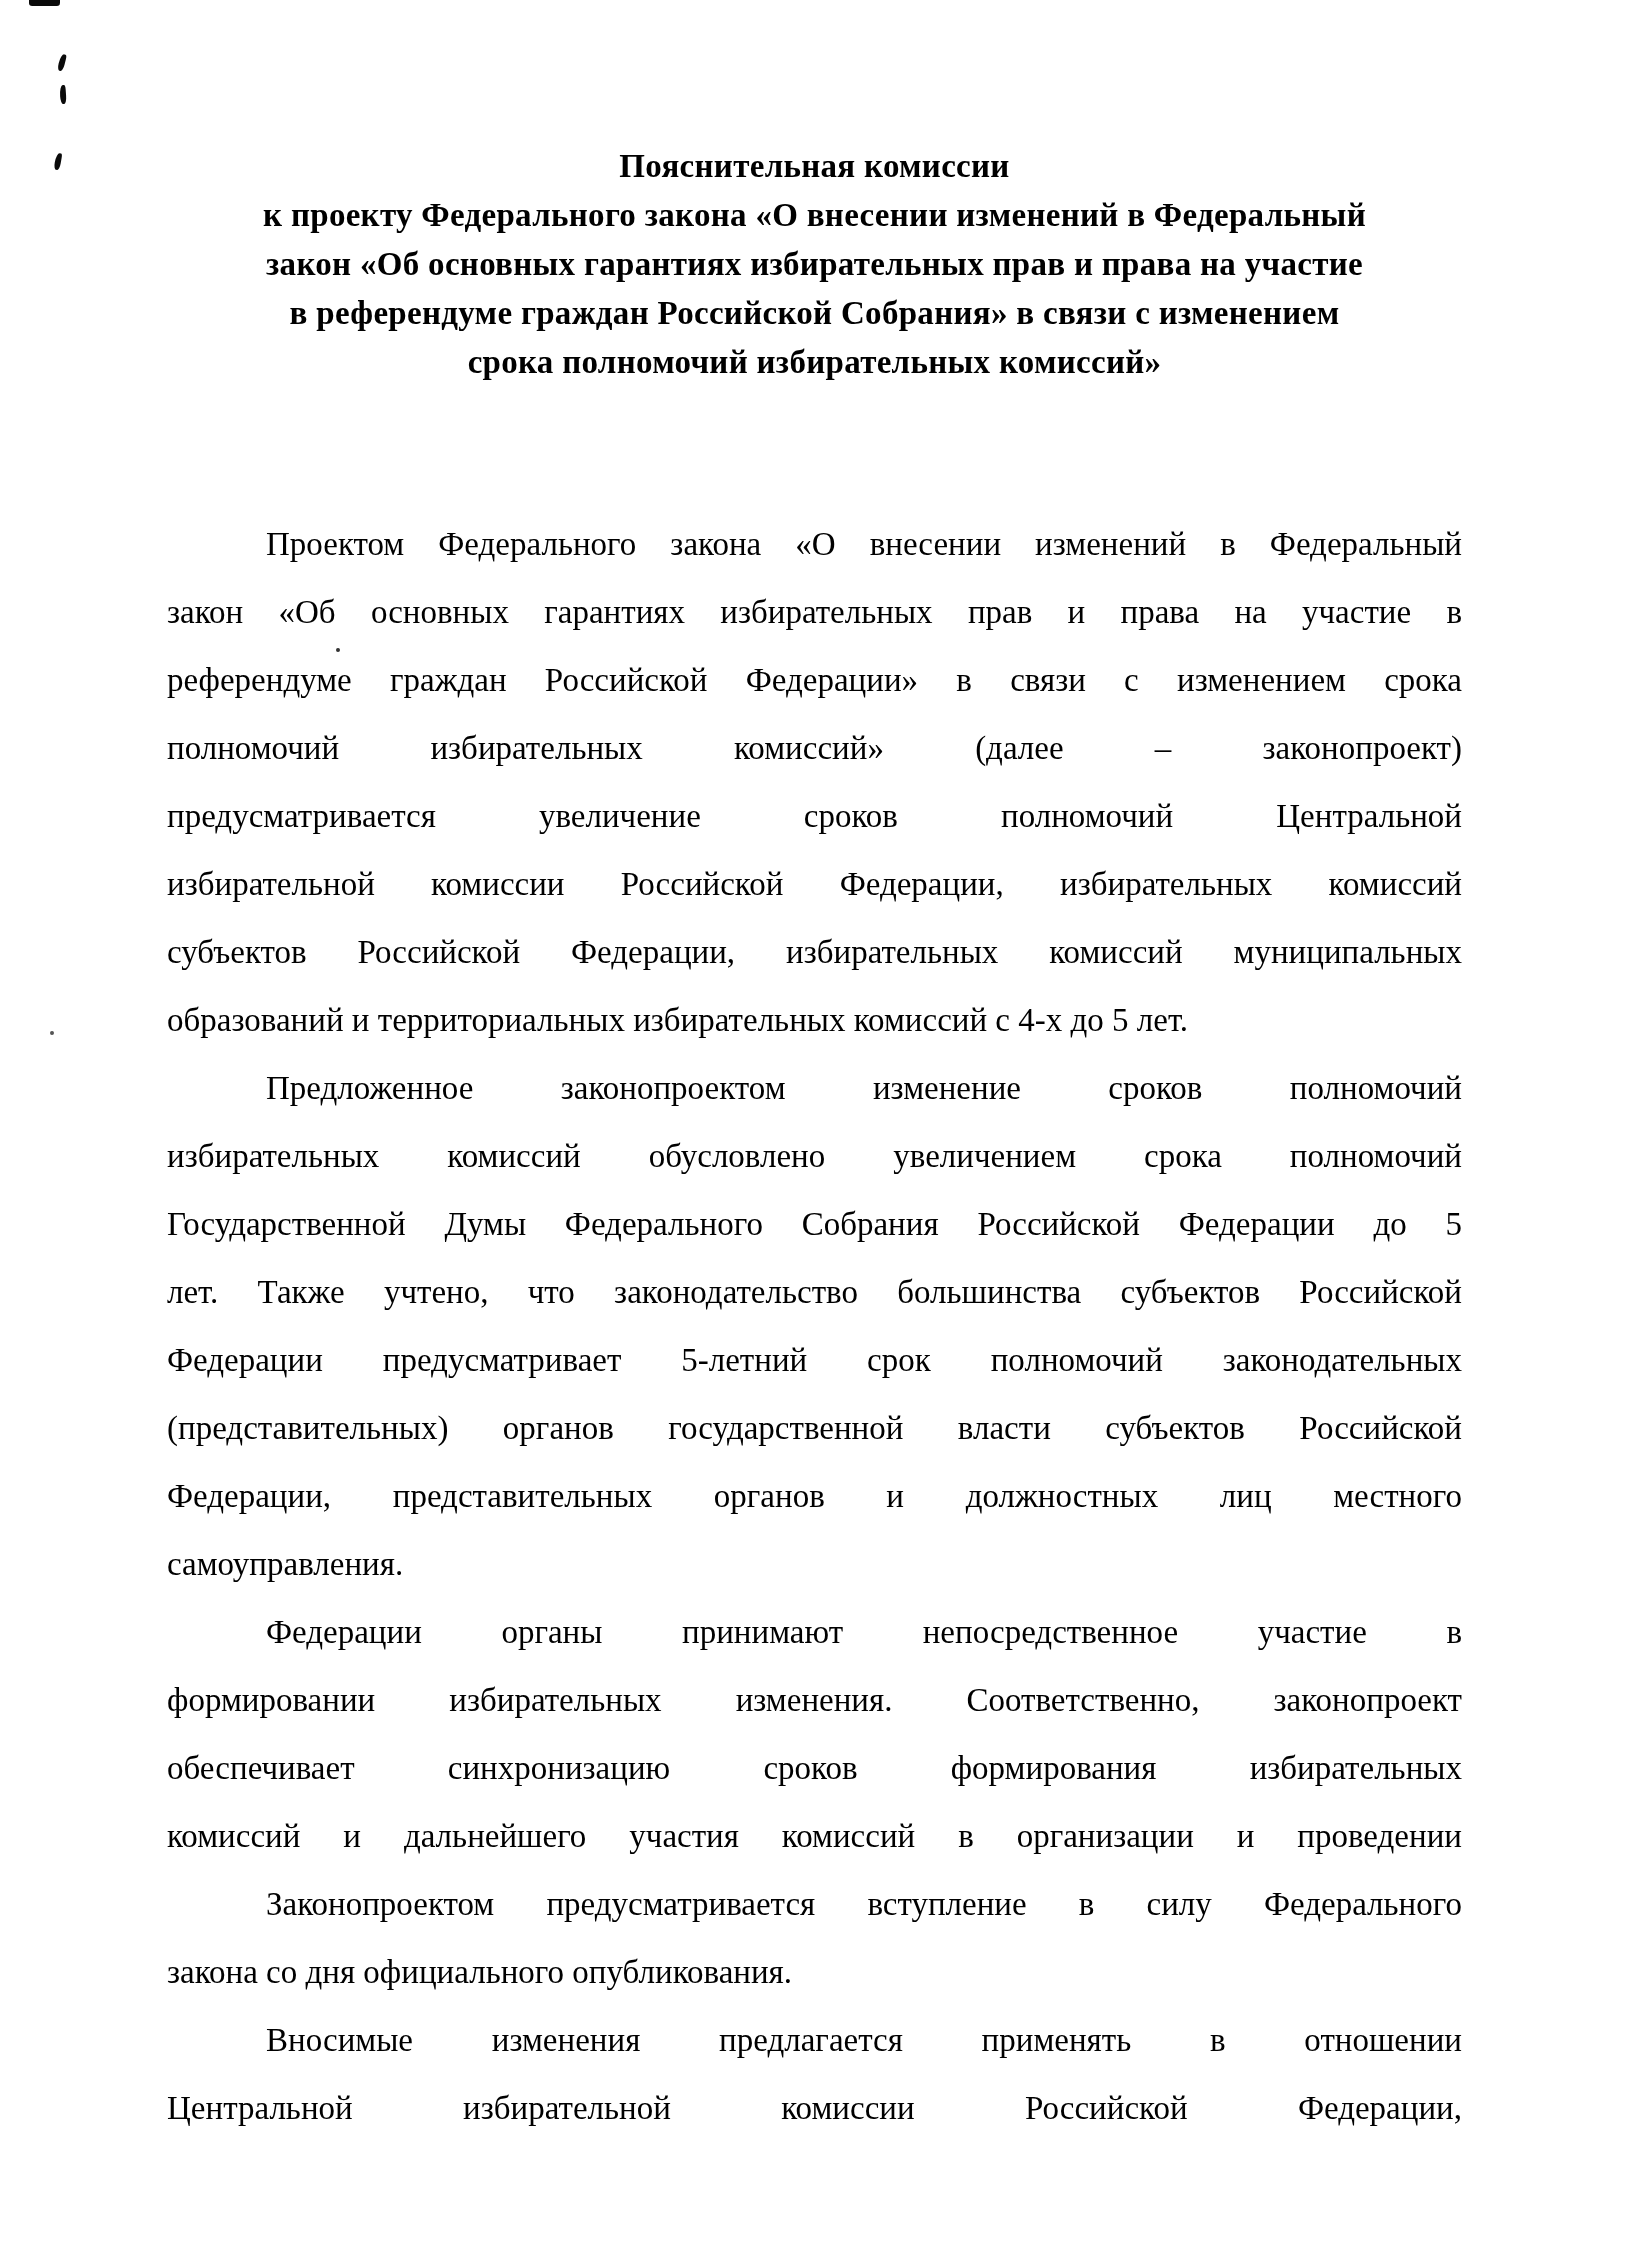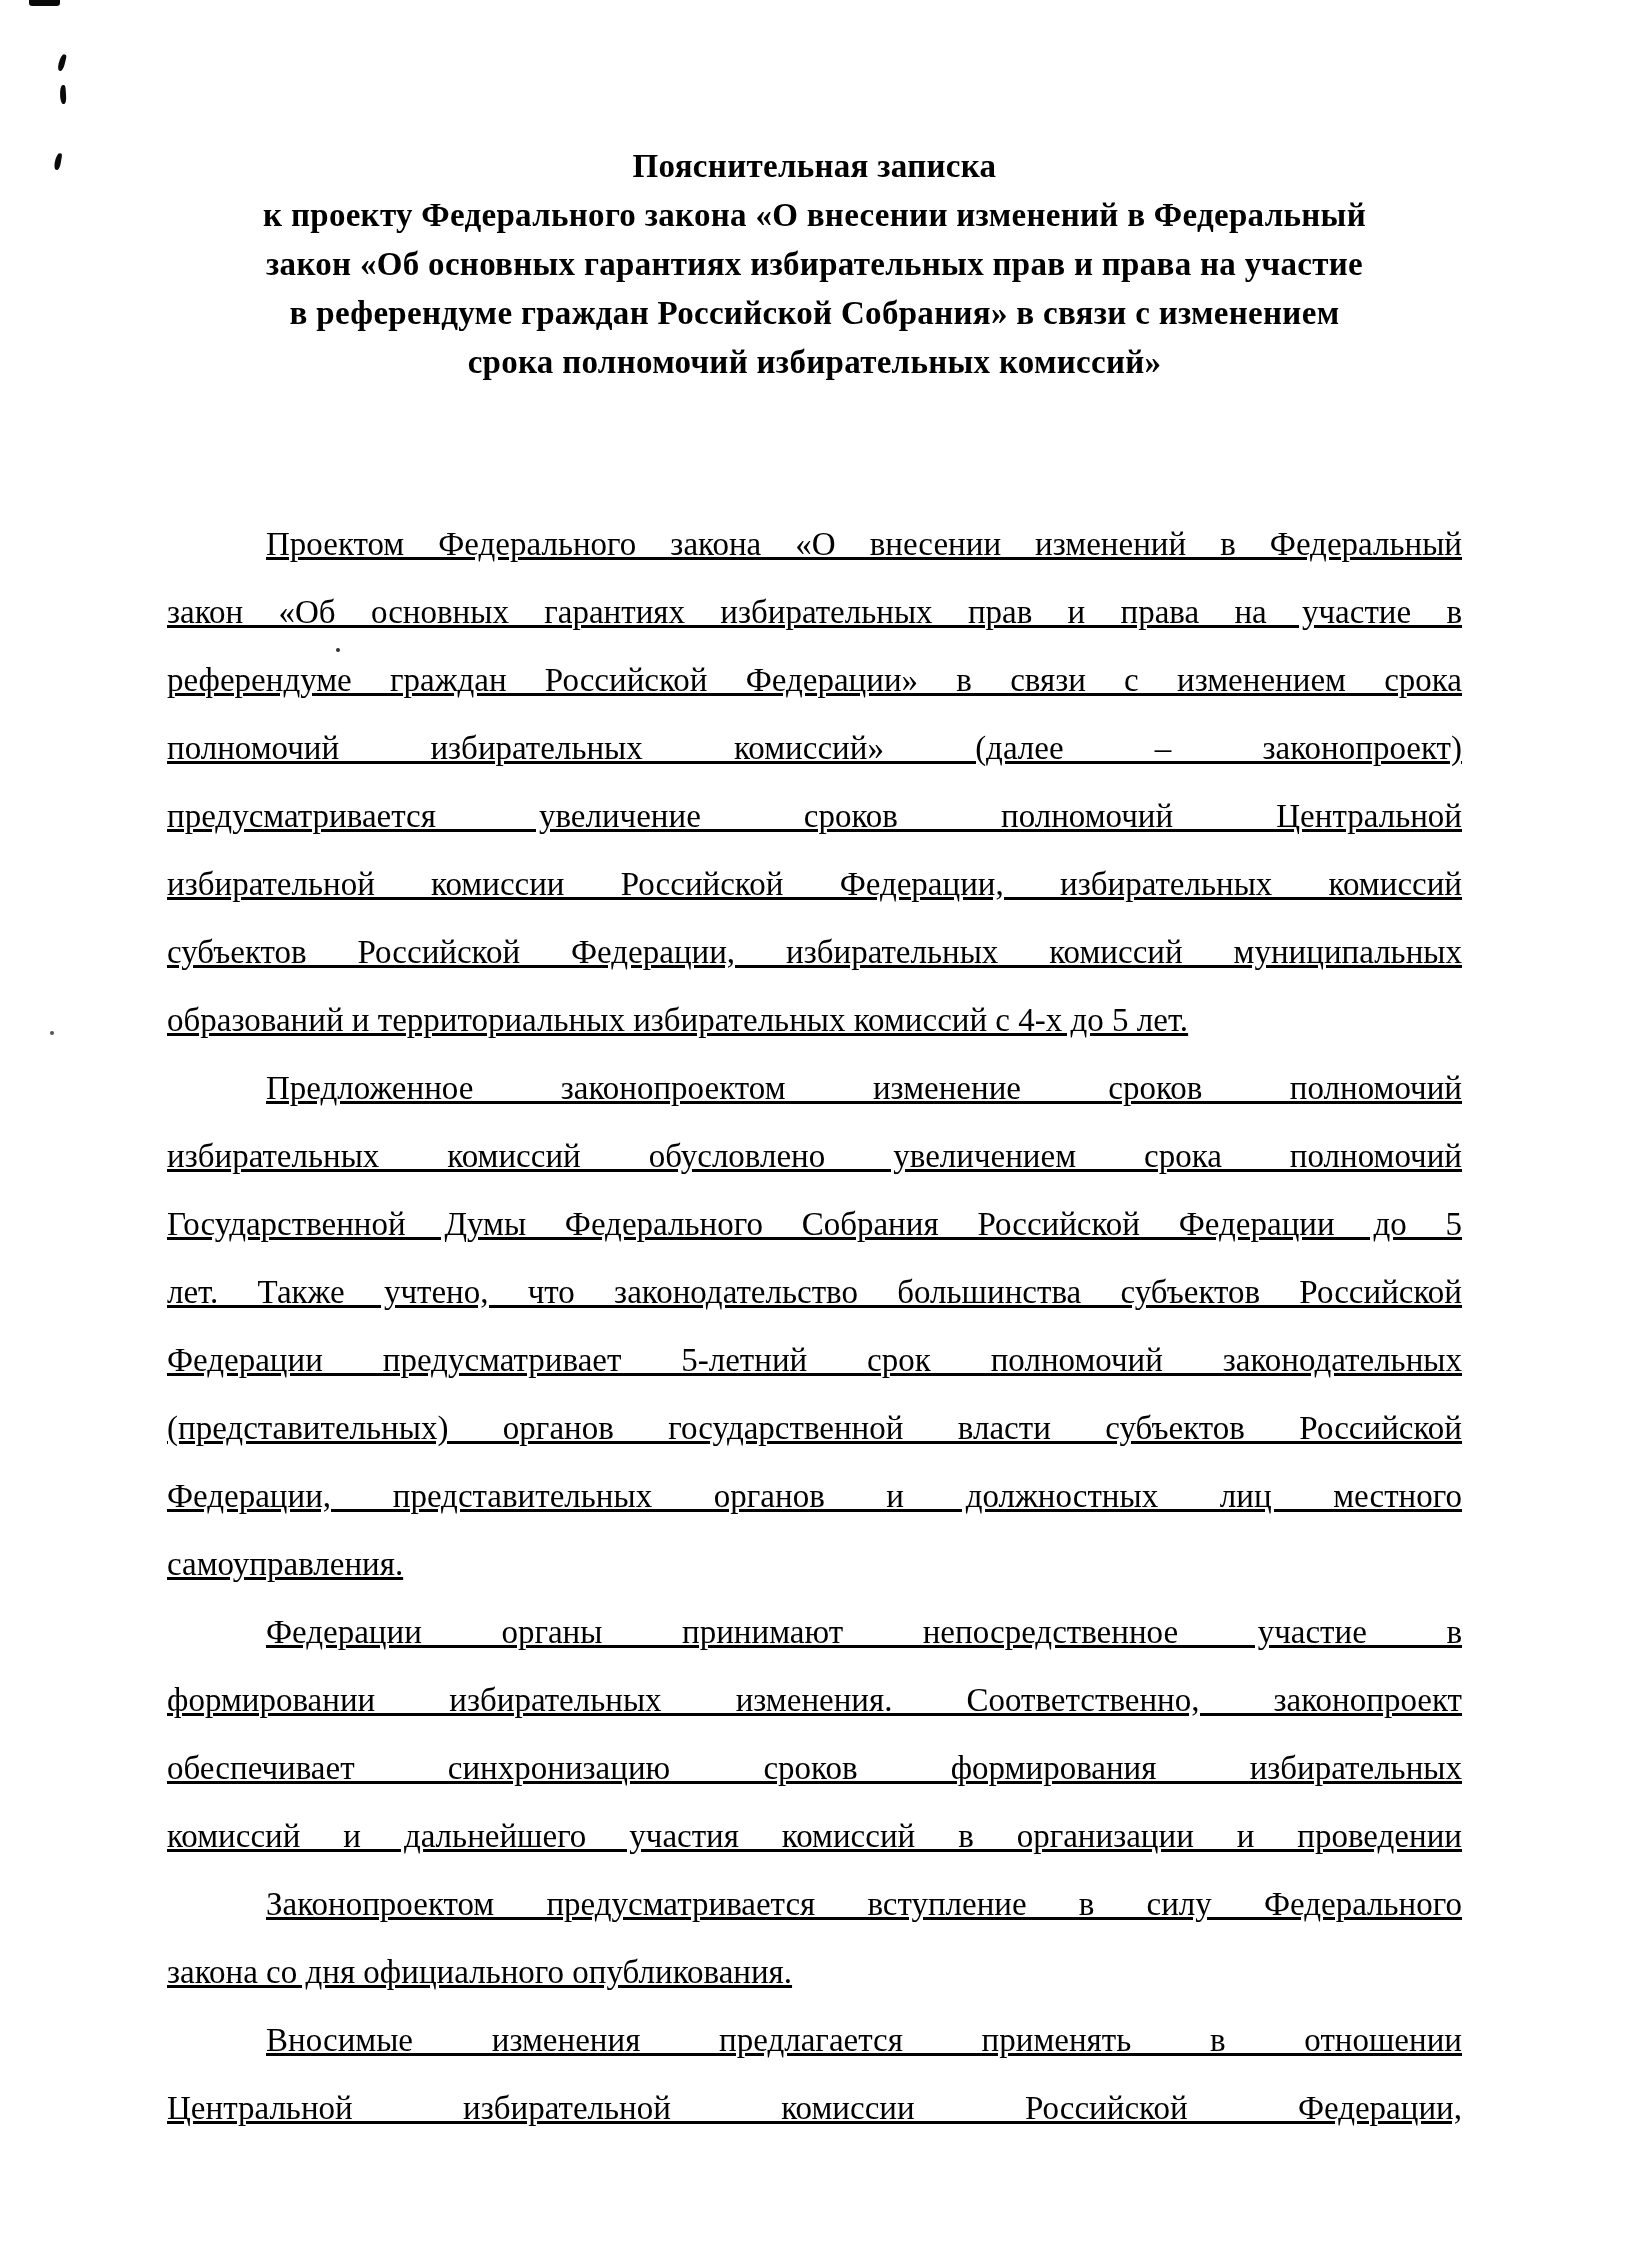--- a/index.html
+++ b/index.html
@@ -33,21 +33,21 @@
   
   .body-block {
     position: absolute;
     left: 167px;
     top: 510px;
     width: 1295px;
     font-size: 33px;
     line-height: 68px;
   }
   .paragraph { width: 100%; }
-  .line { width: 100%; white-space: normal; text-decoration: underline; }
+  .line { width: 100%; white-space: normal; }
   .line.justified {
     text-align: justify;
     text-align-last: justify;
   }
   .line.natural {
     text-align: center;
     text-align-last: left;
   }
   .line.first { text-indent: 99px; }
 
@@ -79,21 +79,21 @@
 <div class="page">
 
   <div class="artifact corner-blob"></div>
   <div class="artifact speck speck-1"></div>
   <div class="artifact speck speck-2"></div>
   <div class="artifact speck speck-3"></div>
   <div class="artifact dot dot-1"></div>
   <div class="artifact dot dot-2"></div>
 
   <div class="title-block">
-      <div class="title-line">Пояснительная записка</div>
+      <div class="title-line">Пояснительная комиссии</div>
       <div class="title-line">к проекту Федерального закона «О внесении изменений в Федеральный</div>
       <div class="title-line">закон «Об основных гарантиях избирательных прав и права на участие</div>
       <div class="title-line">в референдуме граждан Российской Собрания» в связи с изменением</div>
       <div class="title-line">срока полномочий избирательных комиссий»</div>
     </div>
 
   <div class="body-block">
       <div class="paragraph">
         <div class="line justified first">Проектом Федерального закона «О внесении изменений в Федеральный</div>
         <div class="line justified">закон «Об основных гарантиях избирательных прав и права на участие в</div>

